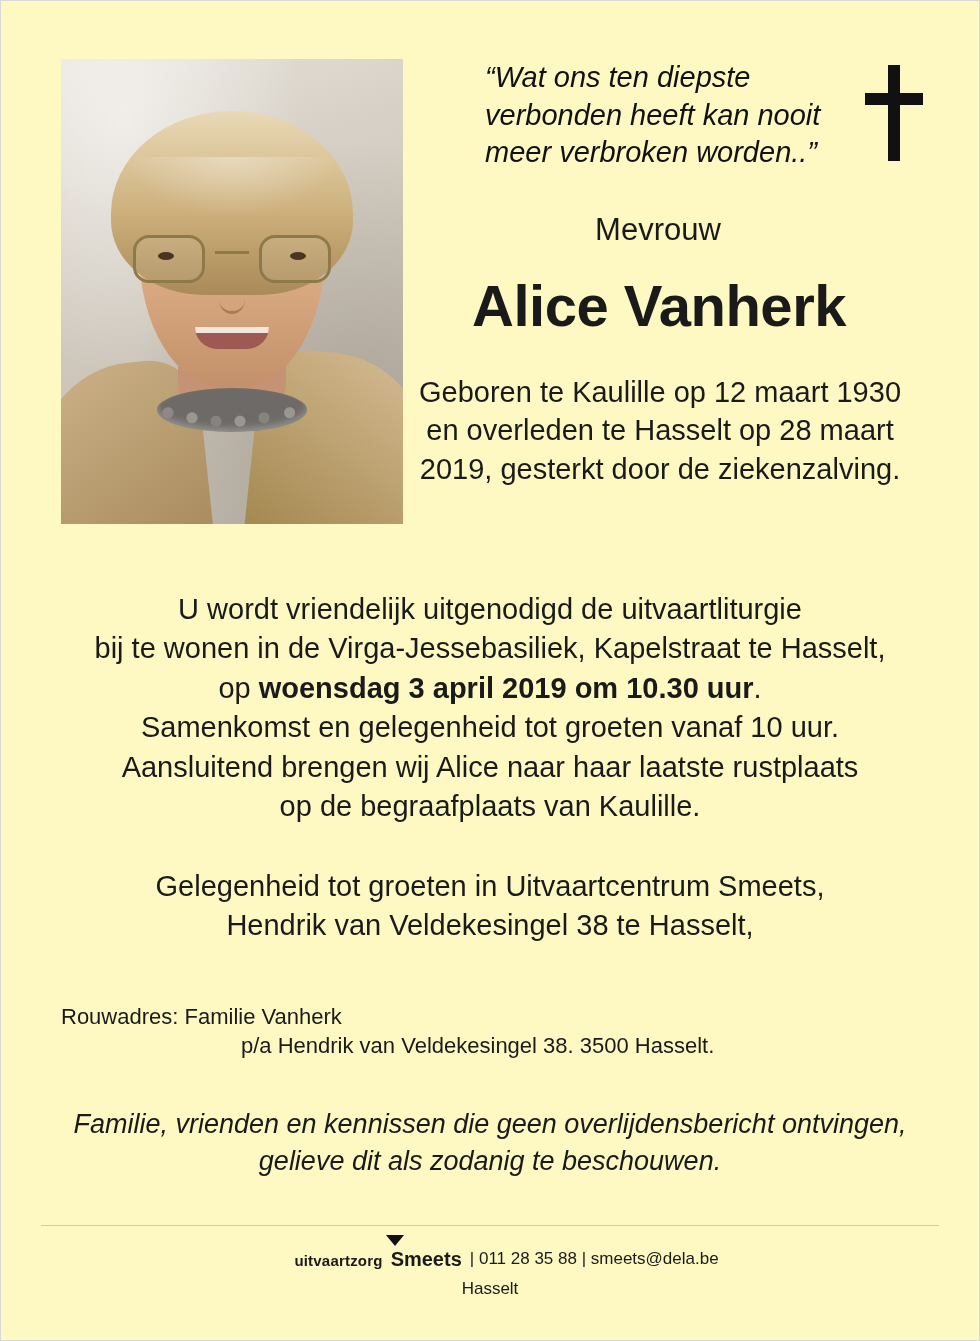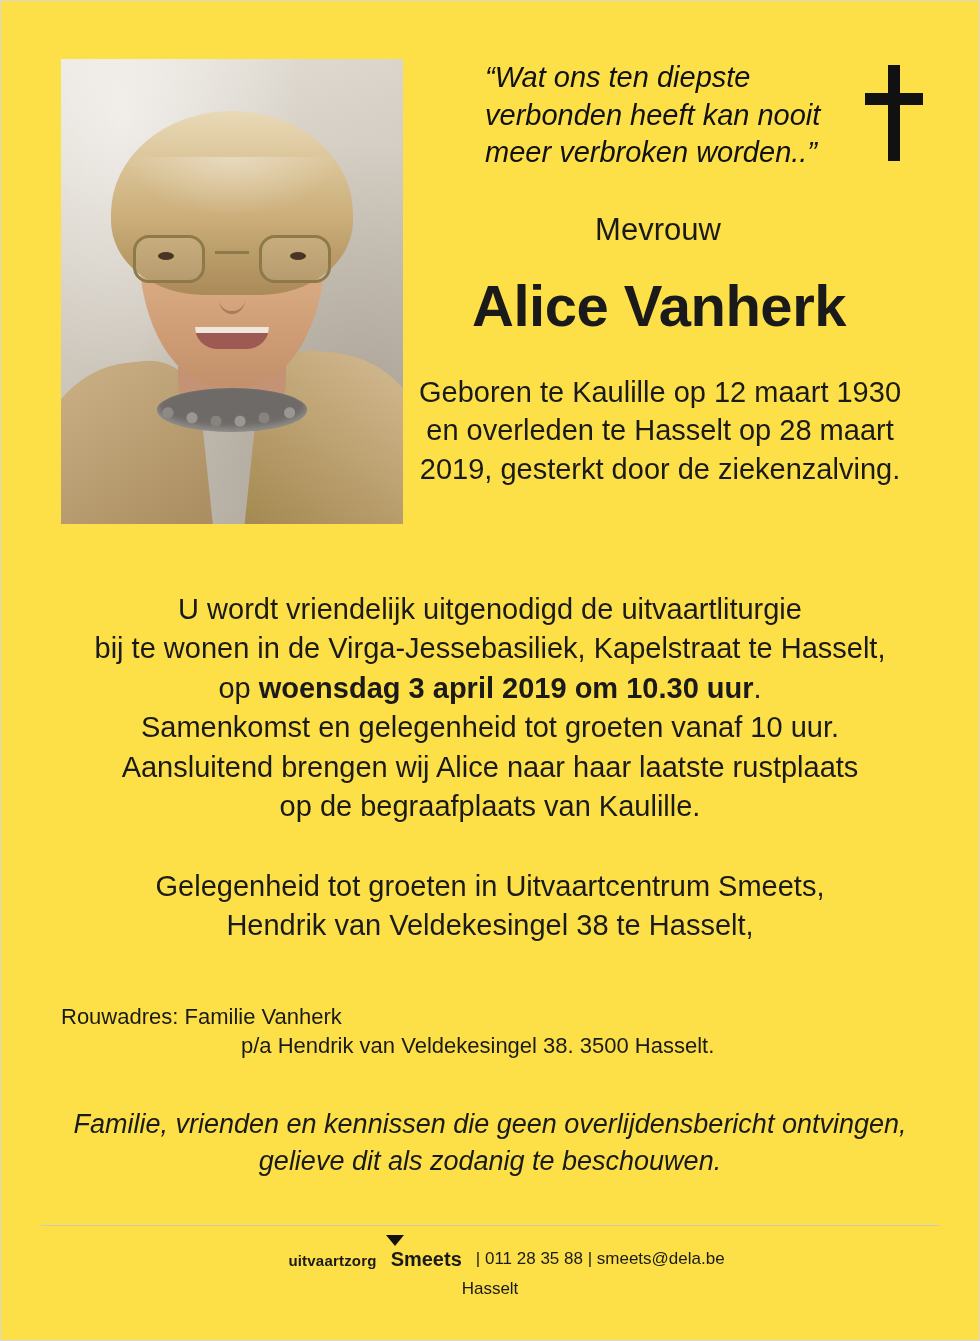--- a/index.html
+++ b/index.html
@@ -9,21 +9,21 @@
   }
   body {
     font-family: "Liberation Sans", sans-serif;
     color: #1a1a1a;
   }
   .card {
     position: relative;
     width: 980px;
     height: 1341px;
     box-sizing: border-box;
-    background: #fde047;
+    background: #fef9c3;
     border: 1px solid #d8d8d8;
     overflow: hidden;
   }
 
   
   .top {
     display: flex;
     padding: 58px 0 0 0;
   }
   .portrait-wrap {
@@ -224,21 +224,21 @@
   .footer {
     margin-top: 22px;
     text-align: center;
     font-size: 17px;
     color: #1a1a1a;
   }
   .footer-line1 {
     display: flex;
     align-items: flex-end;
     justify-content: center;
-    gap: 14px;
+    gap: 8px;
     margin-left: 33px;
   }
   .brand-small {
     font-weight: bold;
     font-size: 15px;
     letter-spacing: .2px;
     position: relative;
     top: -2px;
   }
   .brand-big {

